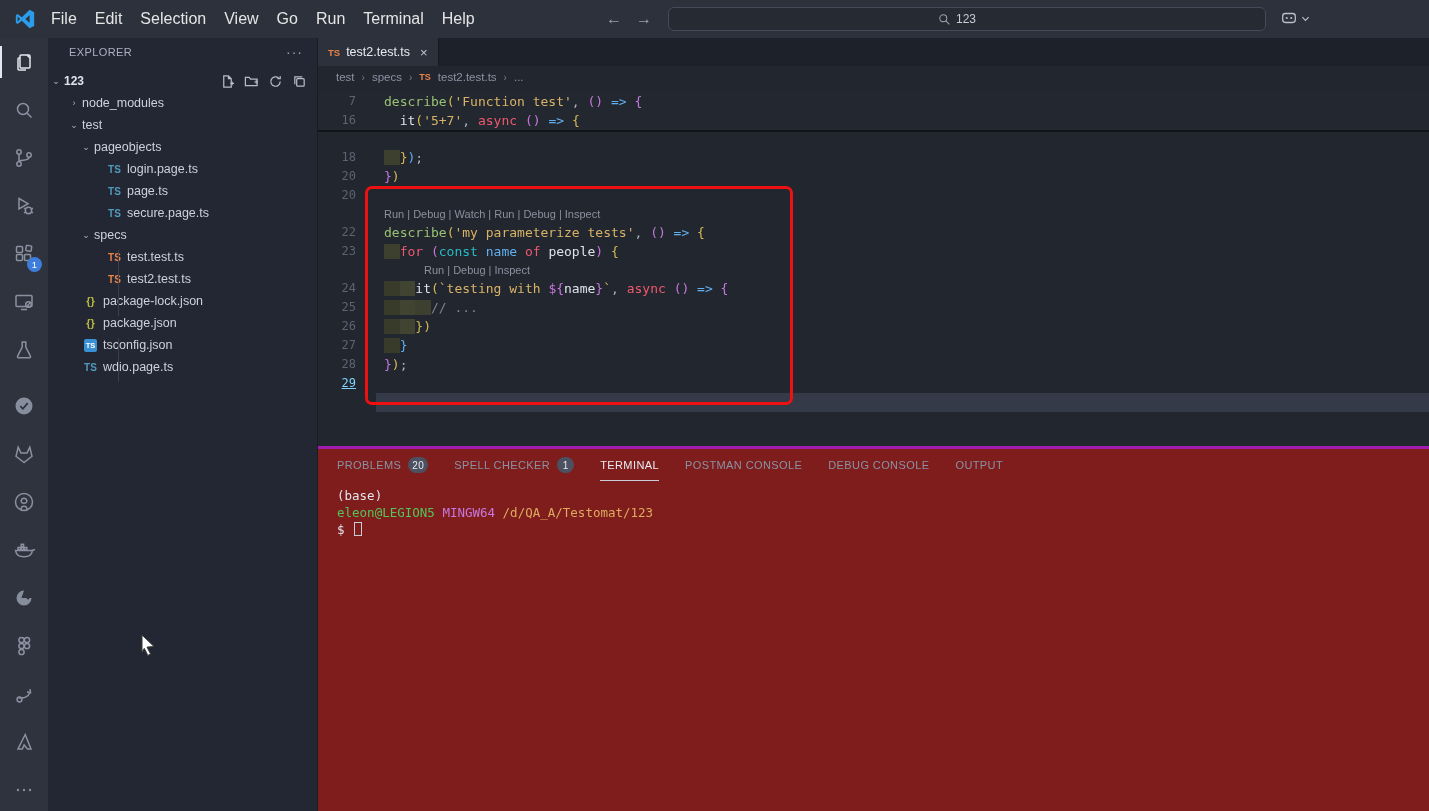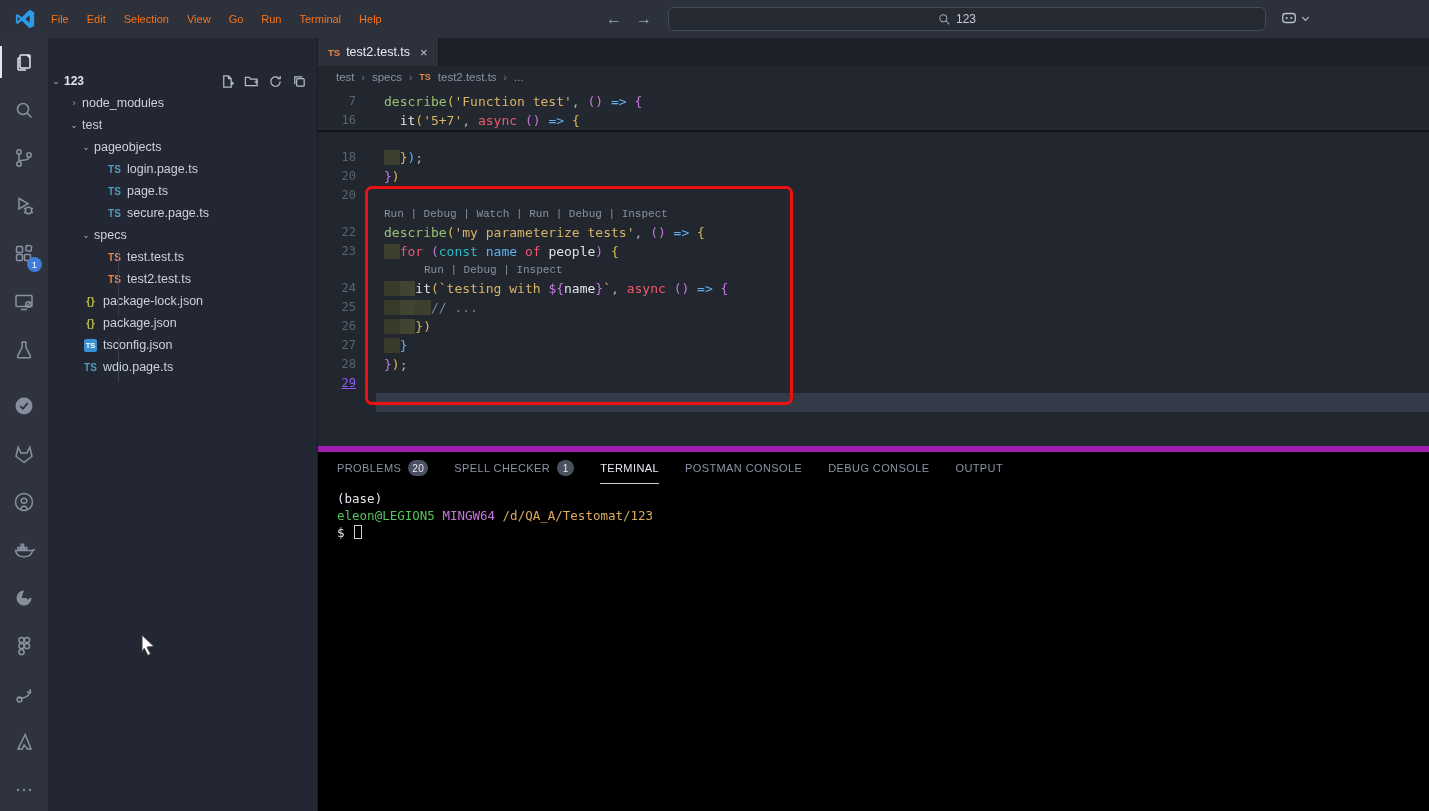--- a/index.html
+++ b/index.html
@@ -4,21 +4,21 @@
 <style>
   * { margin:0; padding:0; box-sizing:border-box; }
   html,body { width:1429px; height:811px; overflow:hidden; background:#15171c;
               font-family:"Liberation Sans", sans-serif; }
   #app { position:absolute; inset:0; width:1429px; height:811px; background:#22262e; }
 
   
   .titlebar { position:absolute; left:0; top:0; width:1429px; height:38px; background:#2c313b; z-index:30; }
   .vscode-logo { position:absolute; left:14px; top:8px; width:22px; height:22px; }
   .menus { position:absolute; left:42px; top:0; height:38px; display:flex; align-items:center; }
-  .menu-item { color:#f97316; font-size:11px; padding:0 9px; height:24px; line-height:24px; border-radius:4px; cursor:default; }
+  .menu-item { color:#e5e5e5; font-size:16px; padding:0 9px; height:24px; line-height:24px; border-radius:4px; cursor:default; }
   .nav-arrows { position:absolute; left:606px; top:0; height:38px; display:flex; align-items:center; gap:14px; color:#9aa2b1; font-size:16px; }
   .searchbox { position:absolute; left:668px; top:7px; width:598px; height:24px; background:#252a33; border:1px solid #434a59;
                border-radius:6px; color:#c7ccd6; font-size:12px; display:flex; align-items:center; justify-content:center; gap:5px; }
   .searchbox input { background:transparent; border:none; outline:none; color:#c7ccd6; font-size:12px; width:40px;
                      font-family:"Liberation Sans",sans-serif; }
   .copilot { position:absolute; left:1280px; top:9px; display:flex; align-items:center; gap:3px; color:#b9bfcc; }
 
   
   .activitybar { position:absolute; left:0; top:38px; width:48px; height:773px; background:#2f333e; z-index:20; }
   .act-item { position:absolute; left:0; width:48px; height:48px; display:flex; align-items:center; justify-content:center; }
@@ -59,32 +59,32 @@
                 padding-left:18px; color:#8a92a3; font-size:11.5px; background:#22262e; }
   .breadcrumb .sep { font-size:10px; color:#757d8d; }
   .breadcrumb .ts { color:#e8834a; font-weight:bold; font-size:9px; }
 
   .codearea { position:absolute; left:0; top:50px; width:1111px; height:358px;
               font-family:"DejaVu Sans Mono", monospace; font-size:13px; }
   .sticky { position:absolute; left:0; top:4px; width:1111px; background:#23272f; border-bottom:2px solid #121419; }
   .cl-row { position:relative; height:19px; line-height:19px; white-space:pre; color:#dfe2ea; }
   .cl-row .num { position:absolute; left:0; top:0; width:52px; text-align:right; padding-right:14px; color:#5b6472; font-size:12px; }
   .cl-row .code { position:absolute; left:66px; top:0; white-space:pre; }
-  .cl-row.codelens { height:18px; line-height:18px; font-family:Liberation Mono, monospace; font-size:11px; color:#8a919f; }
-  .cl-row.cur .num { color:#8b5cf6;text-decoration:underline; }
+  .cl-row.codelens { height:18px; line-height:18px; font-family:Liberation Sans, sans-serif; font-size:11px; color:#8a919f; }
+  .cl-row.cur .num { color:#7dd3fc;text-decoration:underline; }
   .lines { position:absolute; left:0; top:60px; width:1111px; }
   .curline { position:absolute; left:58px; top:305px; width:1053px; height:19px; background:#343a47; }
   .c-kw{color:#ef596f}.c-cy{color:#2bbac5}.c-bl{color:#61afef}.c-fn{color:#9ac174}.c-st{color:#d8b367}
   .c-bY{color:#d7ba53}.c-bP{color:#c678dd}.c-bB{color:#61afef}.c-wh{color:#dfe2ea}.c-cm{color:#7b8494}.c-pu{color:#aab2c0}
   .c-blk{background:#3d402e}.c-barA{background:#383b2a}.c-barB{background:#414430}
 
   .annotation { position:absolute; left:47px; top:148px; width:428px; height:219px; border:3px solid #ed1111; border-radius:7px; z-index:10; }
 
   
-  .panel { position:absolute; left:318px; top:446px; width:1111px; height:365px; background:#000000; border-top:6px solid #a21caf; }
+  .panel { position:absolute; left:318px; top:446px; width:1111px; height:365px; background:#7f1d1d; border-top:3px solid #a21caf; }
   .panel-tabs { position:absolute; left:19px; top:0; height:32px; display:flex; align-items:center; gap:26px; }
   .ptab { display:flex; align-items:center; gap:7px; color:#8a92a3; font-size:11px; letter-spacing:.4px; height:32px; }
   .ptab.active { color:#e8ebf2; box-shadow:inset 0 -1px 0 #c9ced9; }
   .pbadge { background:#4b5160; color:#e6e9ef; border-radius:9px; min-width:17px; height:16px; font-size:10px;
             display:flex; align-items:center; justify-content:center; padding:0 4px; }
   .term { position:absolute; left:19px; top:38px; font-family:"DejaVu Sans Mono", monospace; font-size:12.5px; line-height:17px;
           color:#e2e5ec; white-space:pre; }
   .t-g{color:#53c45a}.t-m{color:#c678dd}.t-y{color:#ddab5e}
   .t-cursor { display:inline-block; width:8px; height:14px; border:1px solid #c8ccd4; vertical-align:-2px; margin-left:2px; }
 
@@ -238,20 +238,24 @@
       <div class="act-item" style="top: 728px;">
         <svg width="24" height="24" viewBox="0 0 24 24">
           <circle cx="6" cy="12" r="1.2" fill="#868d9c" stroke="none"></circle>
           <circle cx="12" cy="12" r="1.2" fill="#868d9c" stroke="none"></circle>
           <circle cx="18" cy="12" r="1.2" fill="#868d9c" stroke="none"></circle>
         </svg>
       </div>
     </div>
 
   <div class="sidebar">
+    <div class="ex-title">
+      <span>EXPLORER</span>
+      <span class="dots">···</span>
+    </div>
     <div class="project-row">
       <span class="chev">⌄</span>
       <b>123</b>
       <span class="project-actions">
         <svg width="15" height="15" viewBox="0 0 16 16">
             <path d="M9 2H4v12h8V5L9 2z M9 2v3h3"></path>
             <path d="M11 10h4M13 8v4" stroke-width="1.1"></path>
           </svg>
         <svg width="15" height="15" viewBox="0 0 16 16">
             <path d="M1.5 3.5h4l1.5 2h7v7h-12.5z"></path>

